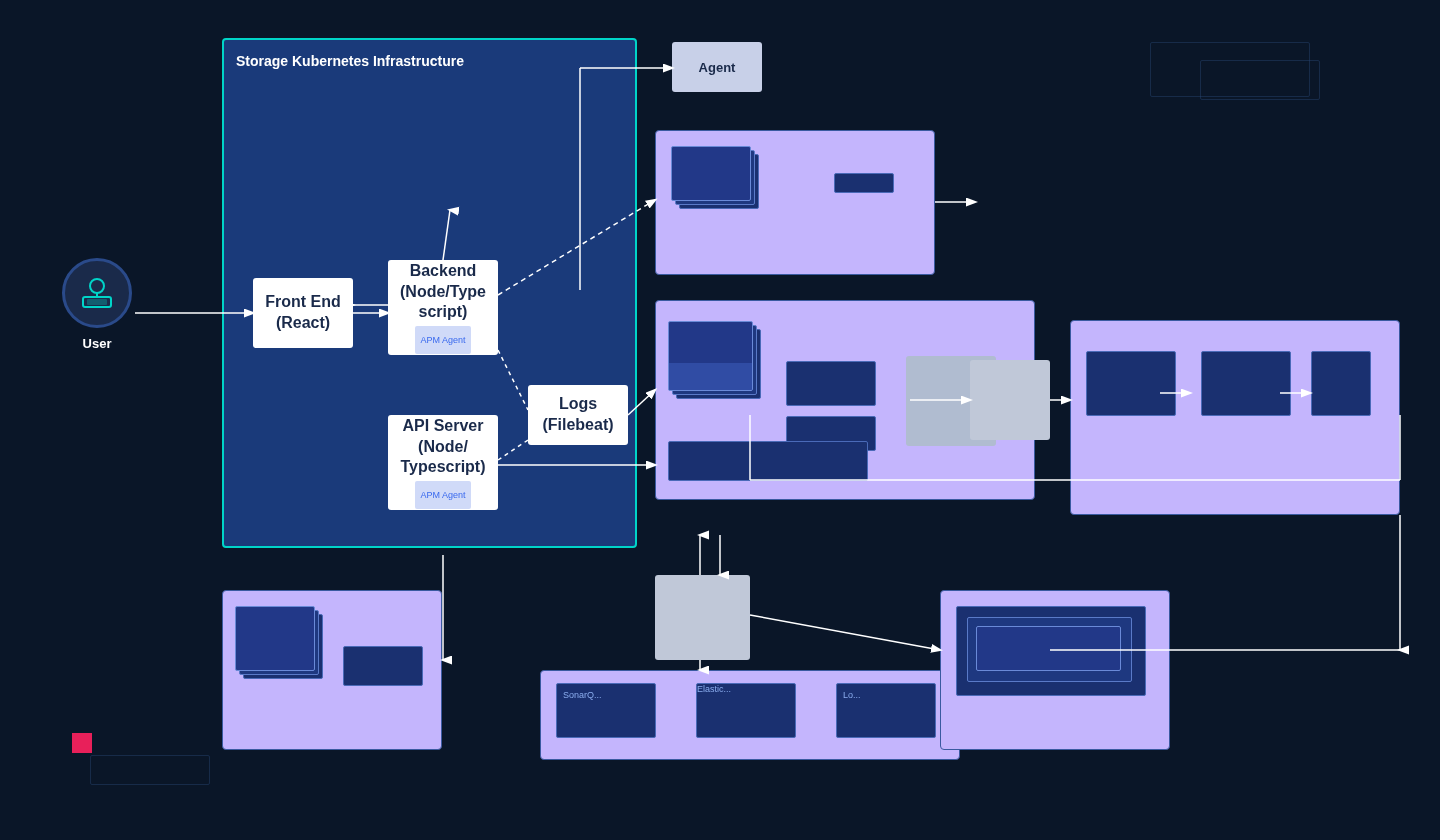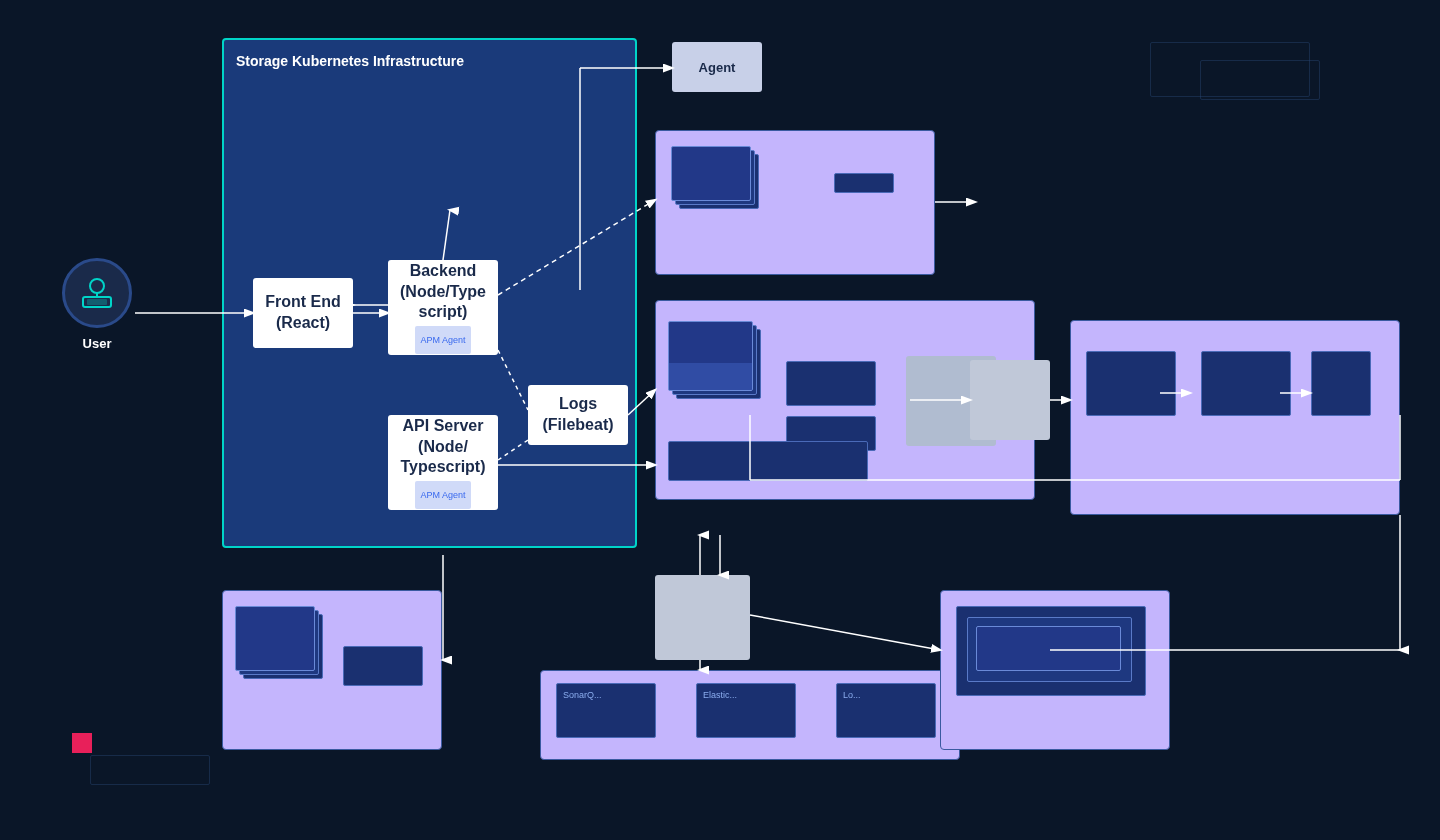--- a/index.html
+++ b/index.html
@@ -396,21 +396,21 @@
     </div>
 
     <div style="position:absolute;left:120px;top:55px;width:80px;height:40px;border:1.5px solid #4a6ab8;border-radius:2px;background:#1a3070;"></div>
   </div>
 
   <div class="section-box bottom-center-section">
     <div style="position:absolute;left:15px;top:12px;width:100px;height:55px;border:1.5px solid #4a6ab8;border-radius:2px;background:#1a3070;">
       <div style="margin:6px;font-size:9px;color:#8aacee;">SonarQ...</div>
     </div>
     <div style="position:absolute;left:155px;top:12px;width:100px;height:55px;border:1.5px solid #4a6ab8;border-radius:2px;background:#1a3070;">
-      <div style="margin:6px;font-size:9px;color:#8aacee;">Elastic...</div>
+      <div style="font-size:9px;color:#8aacee;">Elastic...</div>
     </div>
     <div style="position:absolute;left:295px;top:12px;width:100px;height:55px;border:1.5px solid #4a6ab8;border-radius:2px;background:#1a3070;">
       <div style="margin:6px;font-size:9px;color:#8aacee;">Lo...</div>
     </div>
   </div>
 
   <div class="section-box bottom-right-section">
 
     <div style="position:absolute;left:15px;top:15px;width:190px;height:90px;border:1.5px solid #4a6ab8;border-radius:2px;background:#1a3070;">
       <div style="position:absolute;left:10px;top:10px;width:165px;height:65px;border:1.5px solid #5a7ac8;border-radius:2px;background:#1e3880;">

